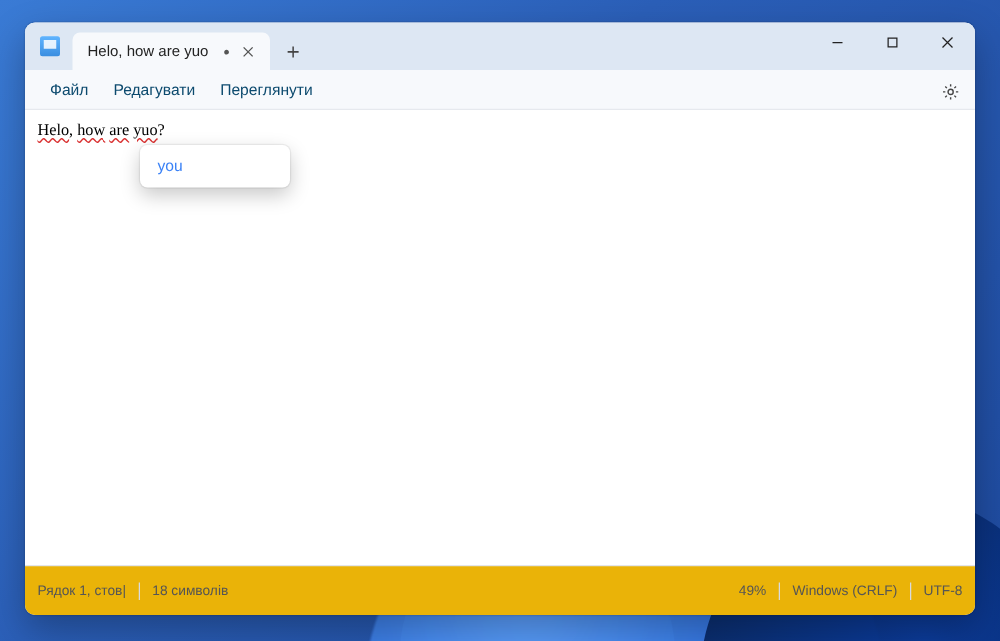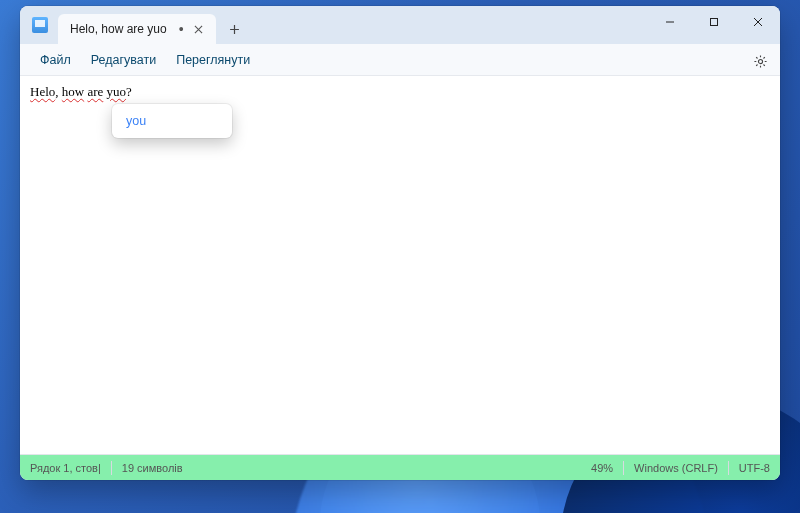--- a/index.html
+++ b/index.html
@@ -19,21 +19,21 @@
     background: radial-gradient(circle at 60% 40%, #0a3a9a, #062663 70%);
     bottom: -180px; right: -60px; opacity: .9;
   }
   .bg-shape3 {
     position:absolute; width:220px; height:220px; border-radius:50%;
     background: radial-gradient(circle at 50% 40%, #8fc1ff, #3b82e6 70%);
     bottom:-120px; right:260px; opacity:.85;
   }
 
   .window {
-    position: absolute; top: 6px; left: 20px; width: 760px; height: 474px;
+    position: absolute; top: 18px; left: 20px; width: 760px; height: 474px;
     background: #fdfdfd;
     border-radius: 8px;
     box-shadow: 0 12px 30px rgba(0,0,0,.28), 0 0 0 1px rgba(0,0,0,.08);
     display: flex; flex-direction: column;
     overflow: hidden;
   }
 
   
   .titlebar {
     height: 38px; background: #dde7f3;
@@ -107,21 +107,21 @@
     border-radius: 6px;
     box-shadow: 0 6px 16px rgba(0,0,0,.22), 0 0 0 1px rgba(0,0,0,.06);
     padding: 6px 0;
     font-family: "Segoe UI", sans-serif;
     font-size: 12.5px; color:#3b82f6;
   }
   .suggest-item { padding: 4px 14px; }
 
   
   .statusbar {
-    height: 26px; background:#86efac;
+    height: 40px; background:#eab308;
     border-top: 1px solid #e2e5ea;
     display:flex; align-items:center;
     font-size: 11px; color:#555;
     padding: 0 10px;
   }
   .statusbar .sep { width:1px; height:14px; background:#d7dae0; margin:0 10px; }
   .statusbar .spacer { flex:1; }
 </style>
 </head>
 <body>
@@ -183,21 +183,21 @@
     <div class="editline"><span class="sp-err">Helo</span><span>, </span><span class="sp-err">how</span><span> </span><span class="sp-err">are</span><span> </span><span class="sp-err">yuo</span><span>?</span></div>
 
     <div class="suggest">
       <div class="suggest-item">you</div>
     </div>
   </div>
 
   <div class="statusbar">
     <span>Рядок 1, стов|</span>
     <span class="sep"></span>
-    <span>19 символів</span>
+    <span>18 символів</span>
     <span class="spacer"></span>
     <span>49%</span>
     <span class="sep"></span>
     <span>Windows (CRLF)</span>
     <span class="sep"></span>
     <span>UTF-8</span>
   </div>
 
 </div>
 

